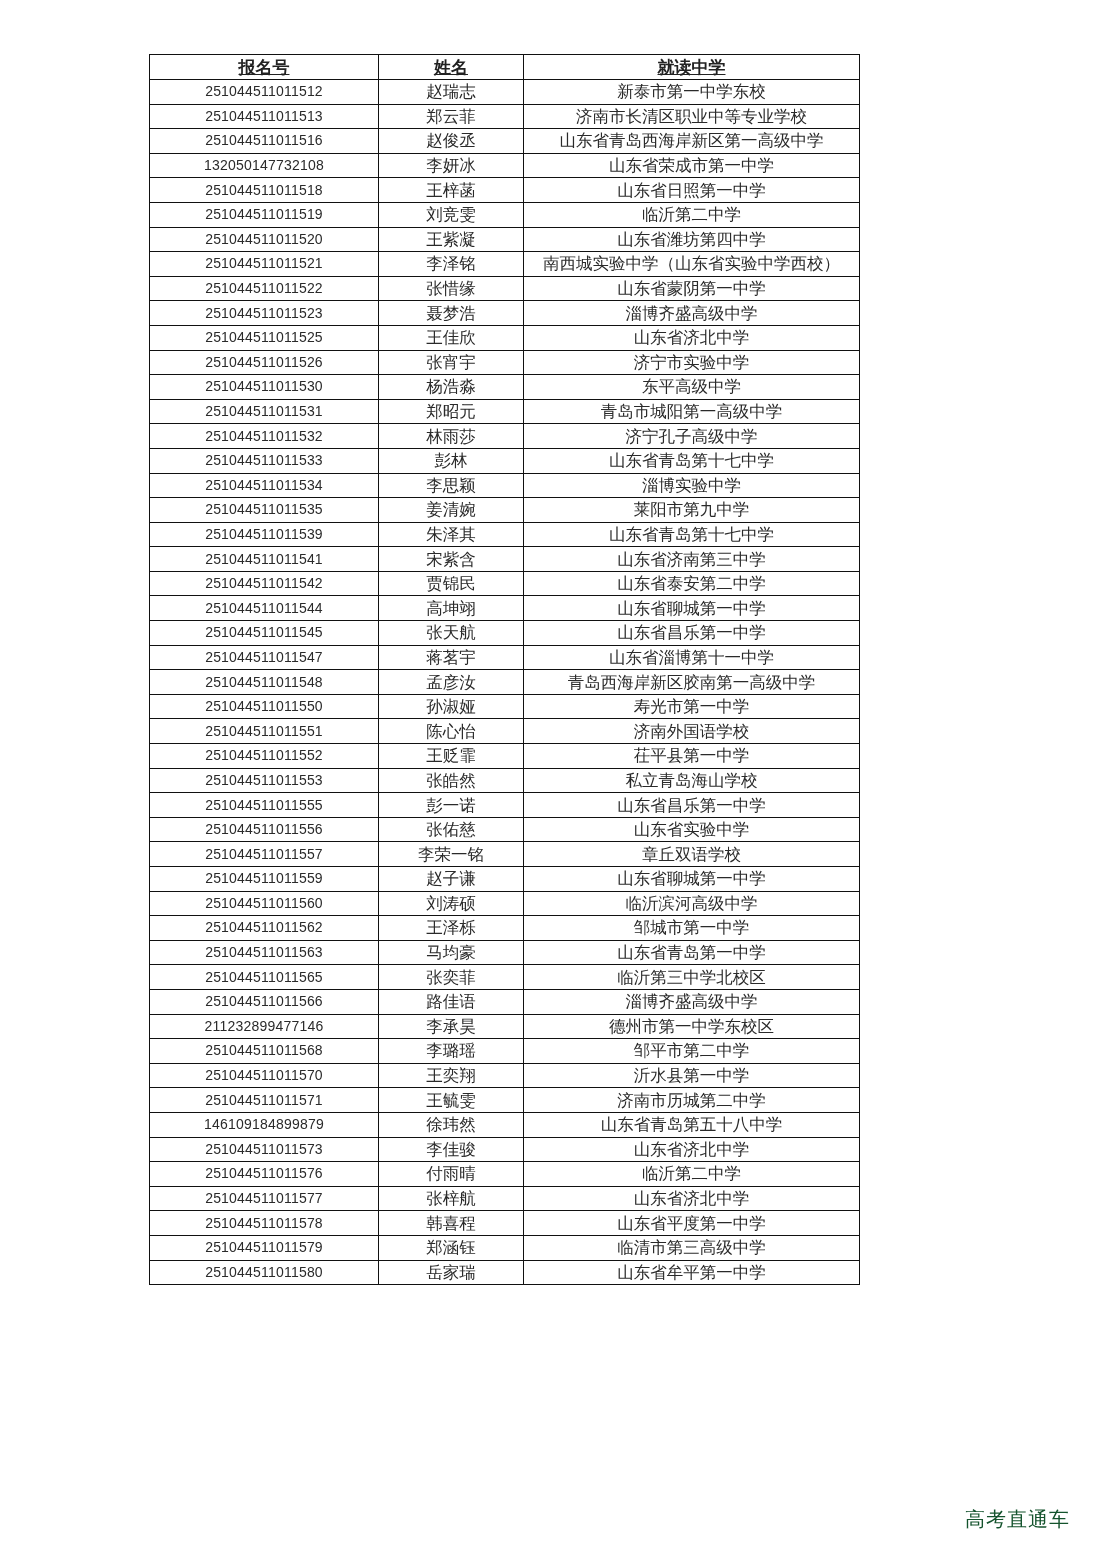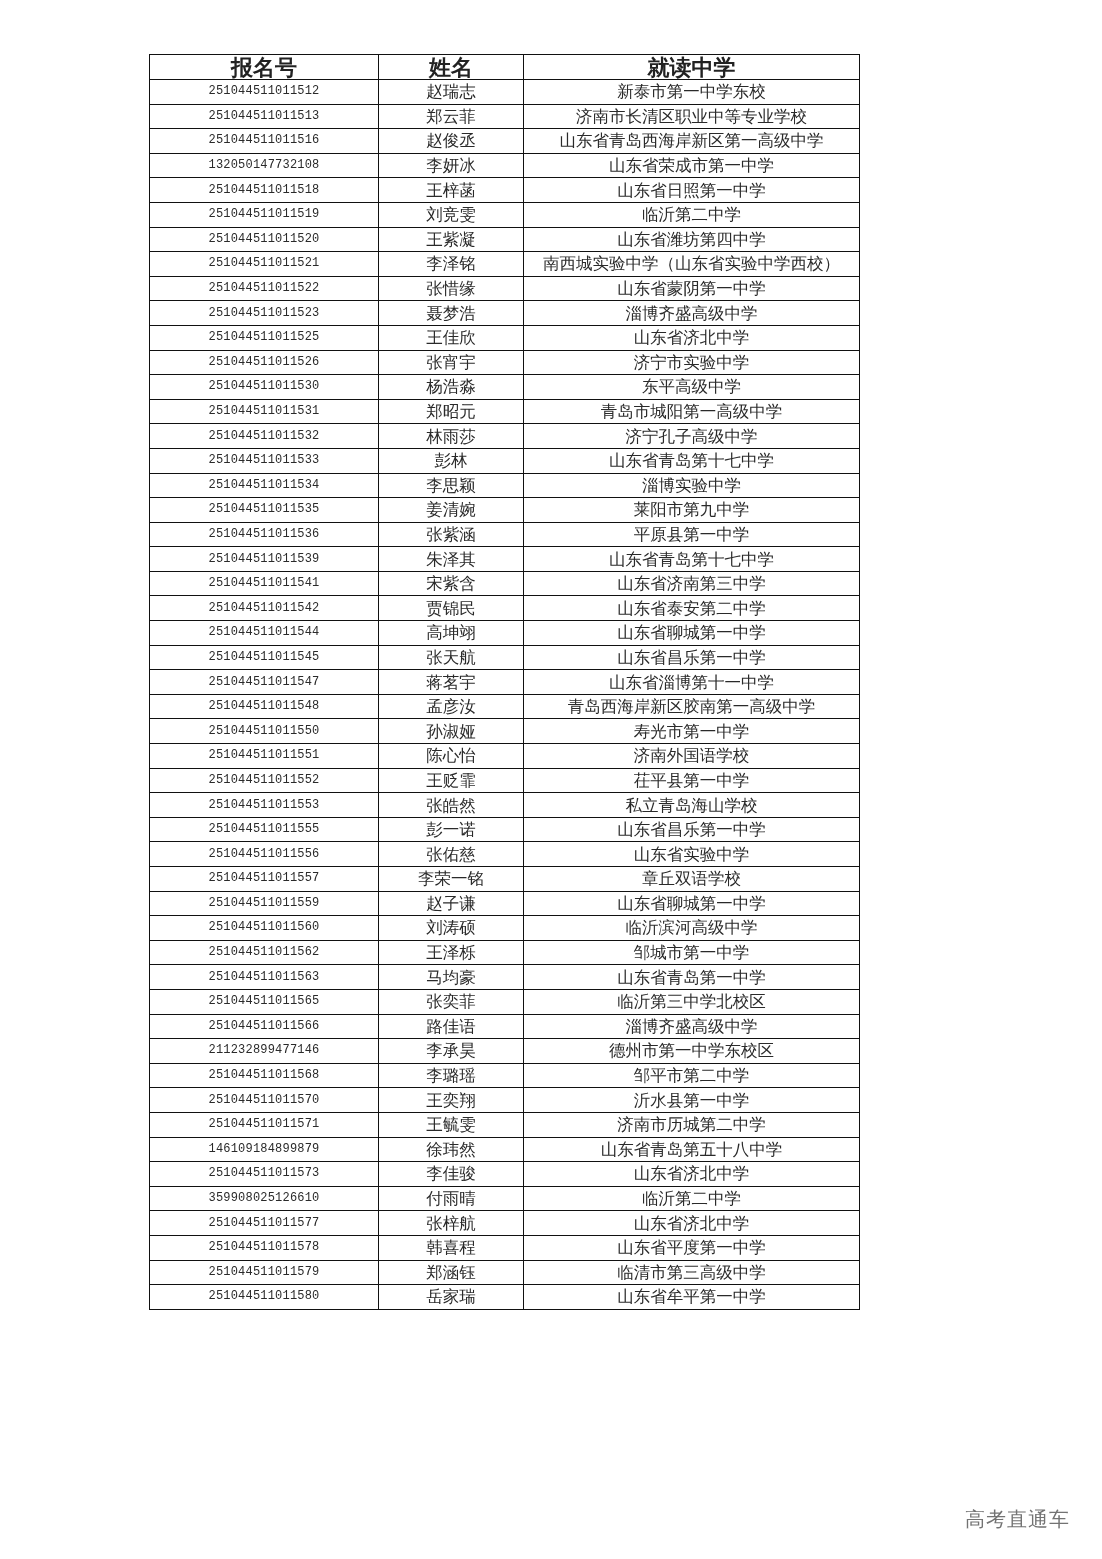--- a/index.html
+++ b/index.html
@@ -4,27 +4,27 @@
 <style>
   html, body { margin: 0; padding: 0; background: #ffffff; }
   body { width: 1102px; height: 1559px; position: relative; overflow: hidden;
          font-family: "DejaVu Serif", "Liberation Serif", serif; color: #222; }
   .sheet { position: absolute; left: 149px; top: 54px; width: 710px; }
   table { border-collapse: collapse; table-layout: fixed; width: 710px; }
   col.c1 { width: 229px; } col.c2 { width: 145px; } col.c3 { width: 336px; }
   th, td { border: 1.5px solid #111; height: 23.6px; padding: 0; text-align: center;
            white-space: nowrap; overflow: visible; line-height: 23px; }
   th { font-family: "DejaVu Sans", "Liberation Sans", sans-serif; font-weight: bold;
-       font-size: 22px; height: 24px; }
+       font-size: 17px; height: 24px; text-decoration: underline; }
   td { font-size: 16.5px; color: #2a2a2a; }
-  td.id { font-family: Liberation Mono, monospace; font-size: 12px; letter-spacing: 0.2px; }
+  td.id { font-family: Liberation Sans, sans-serif; font-size: 14px; letter-spacing: 0.2px; }
   td.school { position: relative; }
   td.school span { display: inline-block; }
   .watermark { position: absolute; left: 965px; top: 1506px; font-size: 20px;
-               color: #737373; font-family: "DejaVu Sans", "Liberation Sans", sans-serif; letter-spacing: 1px; }
+               color: #14532d; font-family: "DejaVu Sans", "Liberation Sans", sans-serif; letter-spacing: 1px; }
 </style>
 </head>
 <body>
 
 <div class="sheet">
   <table>
     <colgroup>
         <col class="c1">
         <col class="c2">
         <col class="c3">
@@ -121,25 +121,20 @@
           <td class="id">251044511011534</td>
           <td class="name">李思颖</td>
           <td class="school"><span>淄博实验中学</span></td>
         </tr>
         <tr>
           <td class="id">251044511011535</td>
           <td class="name">姜清婉</td>
           <td class="school"><span>莱阳市第九中学</span></td>
         </tr>
         <tr>
-          <td class="id">251044511011536</td>
-          <td class="name">张紫涵</td>
-          <td class="school"><span>平原县第一中学</span></td>
-        </tr>
-        <tr>
           <td class="id">251044511011539</td>
           <td class="name">朱泽其</td>
           <td class="school"><span>山东省青岛第十七中学</span></td>
         </tr>
         <tr>
           <td class="id">251044511011541</td>
           <td class="name">宋紫含</td>
           <td class="school"><span>山东省济南第三中学</span></td>
         </tr>
         <tr>
@@ -256,21 +251,21 @@
           <td class="id">146109184899879</td>
           <td class="name">徐玮然</td>
           <td class="school"><span>山东省青岛第五十八中学</span></td>
         </tr>
         <tr>
           <td class="id">251044511011573</td>
           <td class="name">李佳骏</td>
           <td class="school"><span>山东省济北中学</span></td>
         </tr>
         <tr>
-          <td class="id">359908025126610</td>
+          <td class="id">251044511011576</td>
           <td class="name">付雨晴</td>
           <td class="school"><span>临沂第二中学</span></td>
         </tr>
         <tr>
           <td class="id">251044511011577</td>
           <td class="name">张梓航</td>
           <td class="school"><span>山东省济北中学</span></td>
         </tr>
         <tr>
           <td class="id">251044511011578</td>

